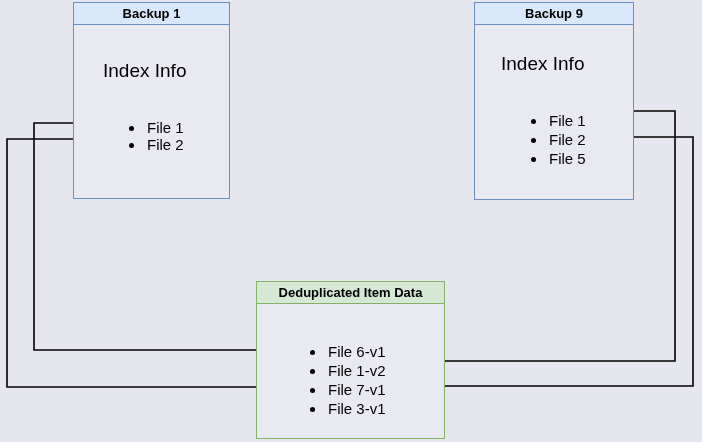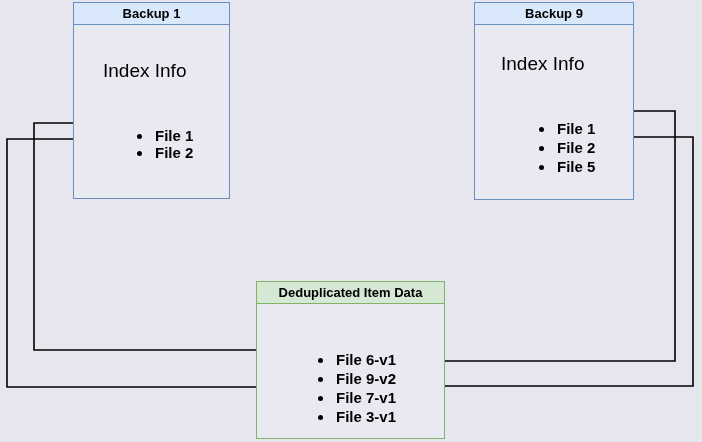--- a/index.html
+++ b/index.html
@@ -43,26 +43,25 @@
   .blue  .box-header { background: var(--blue-fill, #dae8fc);  border-bottom: 1px solid var(--blue-stroke, #6c8ebf); }
   .green .box-header { background: var(--green-fill, #d5e8d4); border-bottom: 1px solid var(--green-stroke, #82b366); }
   .section-label {
     position: absolute;
     font-size: 19px;
     line-height: 20px;
     white-space: nowrap;
   }
   ul.file-list {
     position: absolute;
-    margin: 12px;
+    margin: 4px;
     padding: 0 0 0 18px;
     list-style: disc outside;
     font-size: 15px;
     white-space: nowrap;
-    font-weight: bold;
   }
   ul.file-list li { padding-left: 2px; }
   .lh16 { line-height: 16.5px; }
   .lh19 { line-height: 19px; }
 </style>
 </head>
 <body>
 
 <div class="canvas">
 
@@ -94,19 +93,19 @@
         <li>File 1</li>
         <li>File 2</li>
         <li>File 5</li>
       </ul>
   </div>
 
   <div class="box green" style="left:256px; top:281px; width:189px; height:158px;">
     <div class="box-header">Deduplicated Item Data</div>
     <ul class="file-list lh19" style="left:47px; top:56px;">
         <li>File 6-v1</li>
-        <li>File 9-v2</li>
+        <li>File 1-v2</li>
         <li>File 7-v1</li>
         <li>File 3-v1</li>
       </ul>
   </div>
 
 </div>
 
 </body></html>

